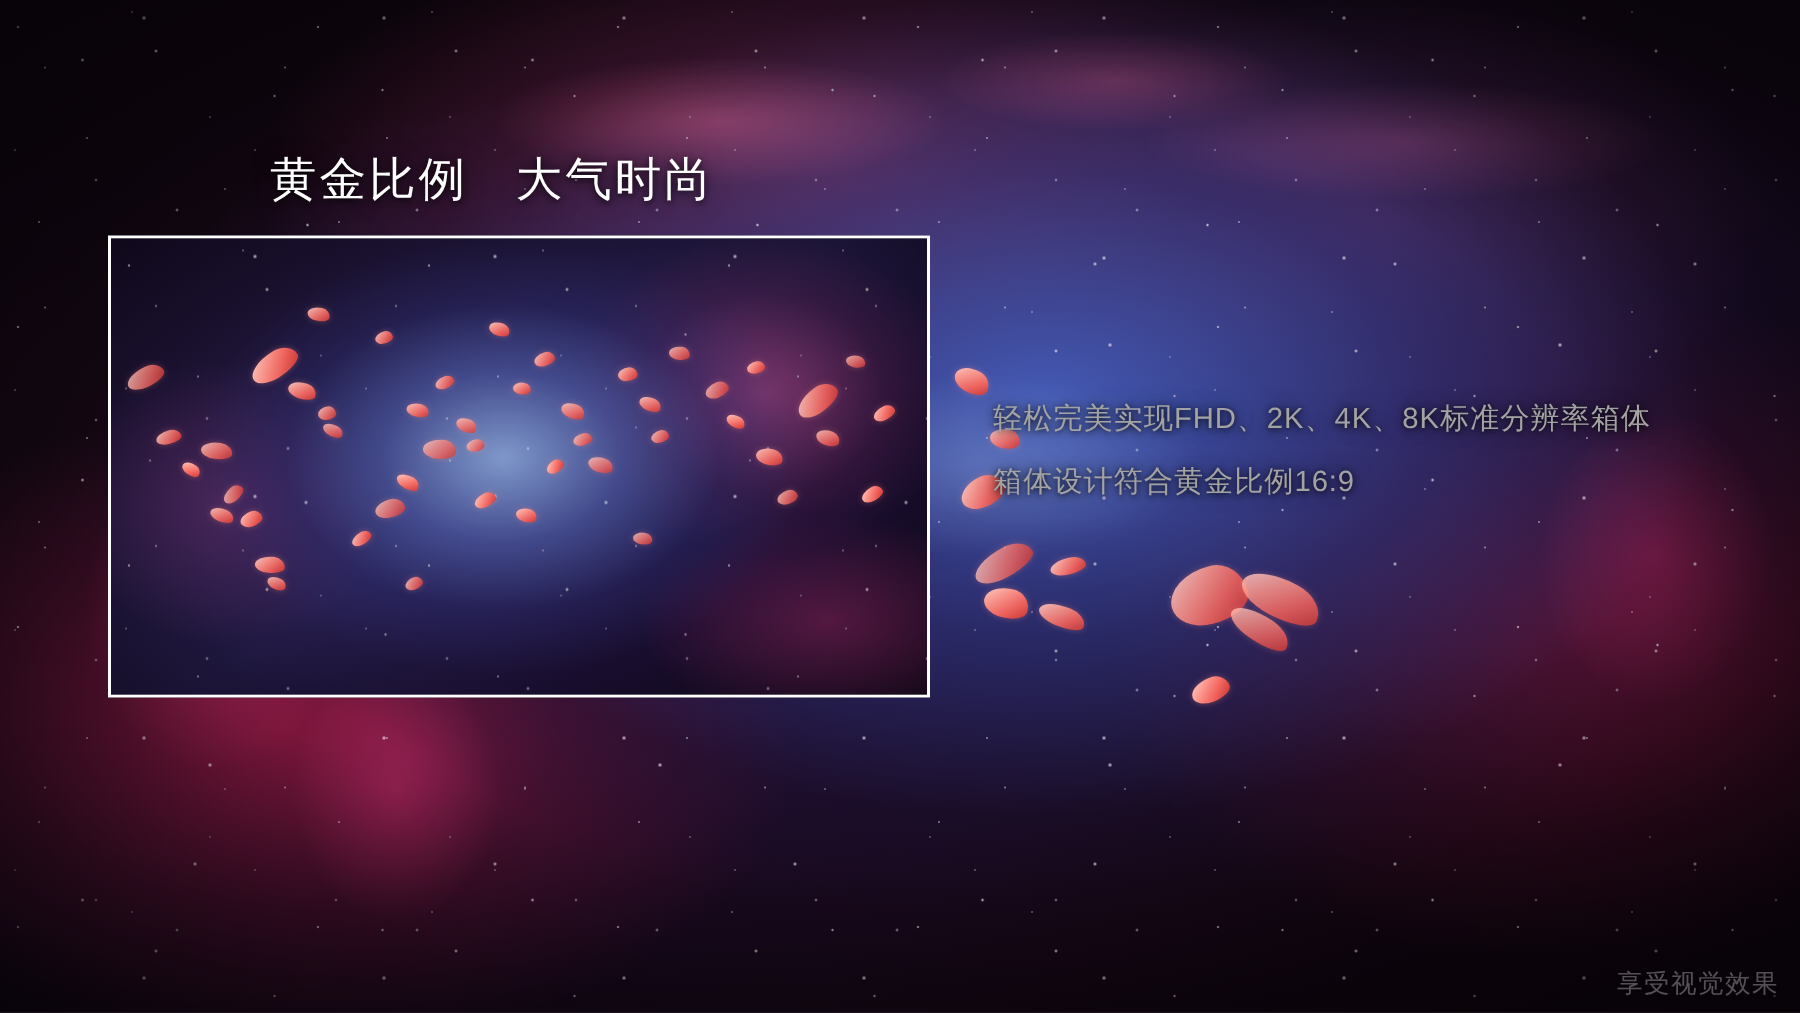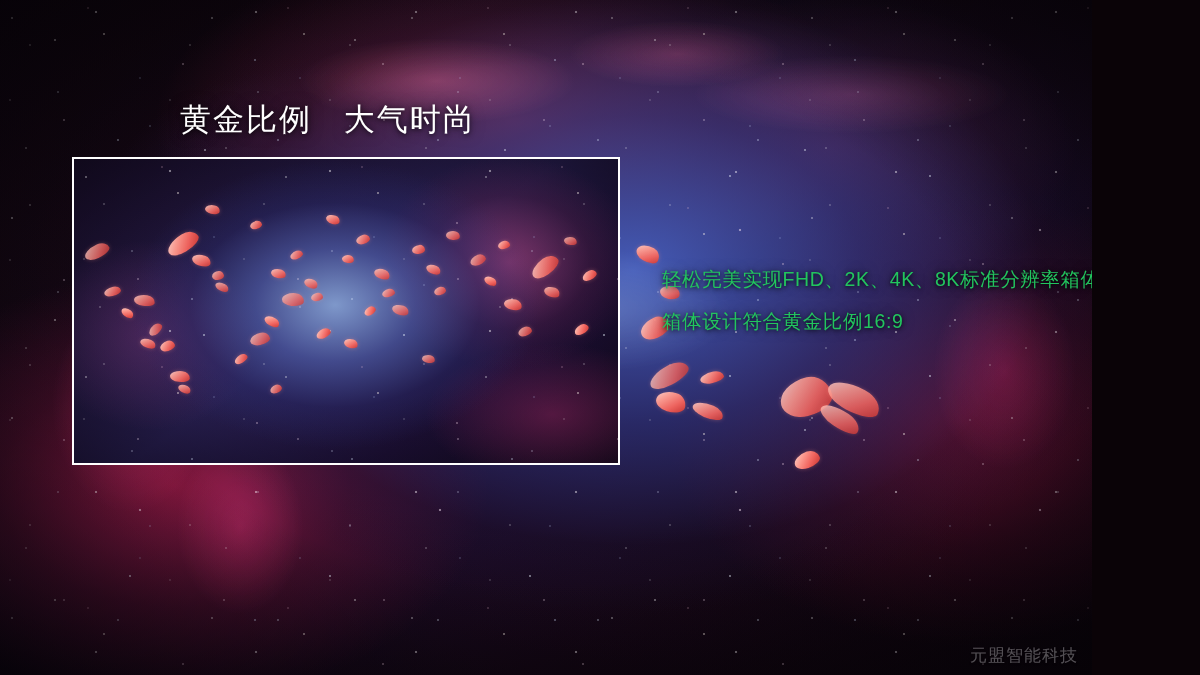--- a/index.html
+++ b/index.html
@@ -6,21 +6,21 @@
   * { box-sizing: border-box; margin: 0; padding: 0; }
   html, body {
     width: 1200px; height: 675px;
     background: #0a0307;
     font-family: "Liberation Sans", "DejaVu Sans", sans-serif;
     overflow: hidden;
   }
 
   .slide {
     position: relative;
-    width: 1092px; height: 675px;
+    width: 1200px; height: 675px;
     overflow: hidden;
     background: #0b0409;
   }
 
   
   .bg-layer { position: absolute; inset: 0; }
 
   .bg-base {
     background:
       radial-gradient(ellipse 55% 60% at 58% 40%, rgba(70,95,190,0.95) 0%, rgba(45,55,130,0.65) 38%, rgba(20,18,50,0.25) 68%, rgba(0,0,0,0) 85%),
@@ -129,21 +129,21 @@
   }
 
   .body-block {
     position: absolute;
     left: 662px; top: 258px;
     width: 510px;
   }
   .body-line {
     font-size: 19.5px;
     line-height: 42px;
-    color: #22c55e;
+    color: #a3a3a3;
     letter-spacing: .6px;
     white-space: nowrap;
     text-shadow: 0 1px 4px rgba(0,0,0,.8), 0 0 12px rgba(0,0,0,.55);
   }
 
   .watermark {
     position: absolute;
     right: 14px; bottom: 8px;
     font-size: 17px;
     letter-spacing: 1px;
@@ -235,14 +235,14 @@
           <div class="petal" style="left: 500px; top: 166px; width: 15px; height: 9px; transform: rotate(-28deg); opacity: 0.99;"></div>
         </div>
     </div>
   </div>
 
   <div class="body-block">
     <div class="body-line">轻松完美实现FHD、2K、4K、8K标准分辨率箱体</div>
     <div class="body-line">箱体设计符合黄金比例16:9</div>
   </div>
 
-  <div class="watermark">元盟智能科技</div>
+  <div class="watermark">享受视觉效果</div>
 </div>
 
 </body></html>

